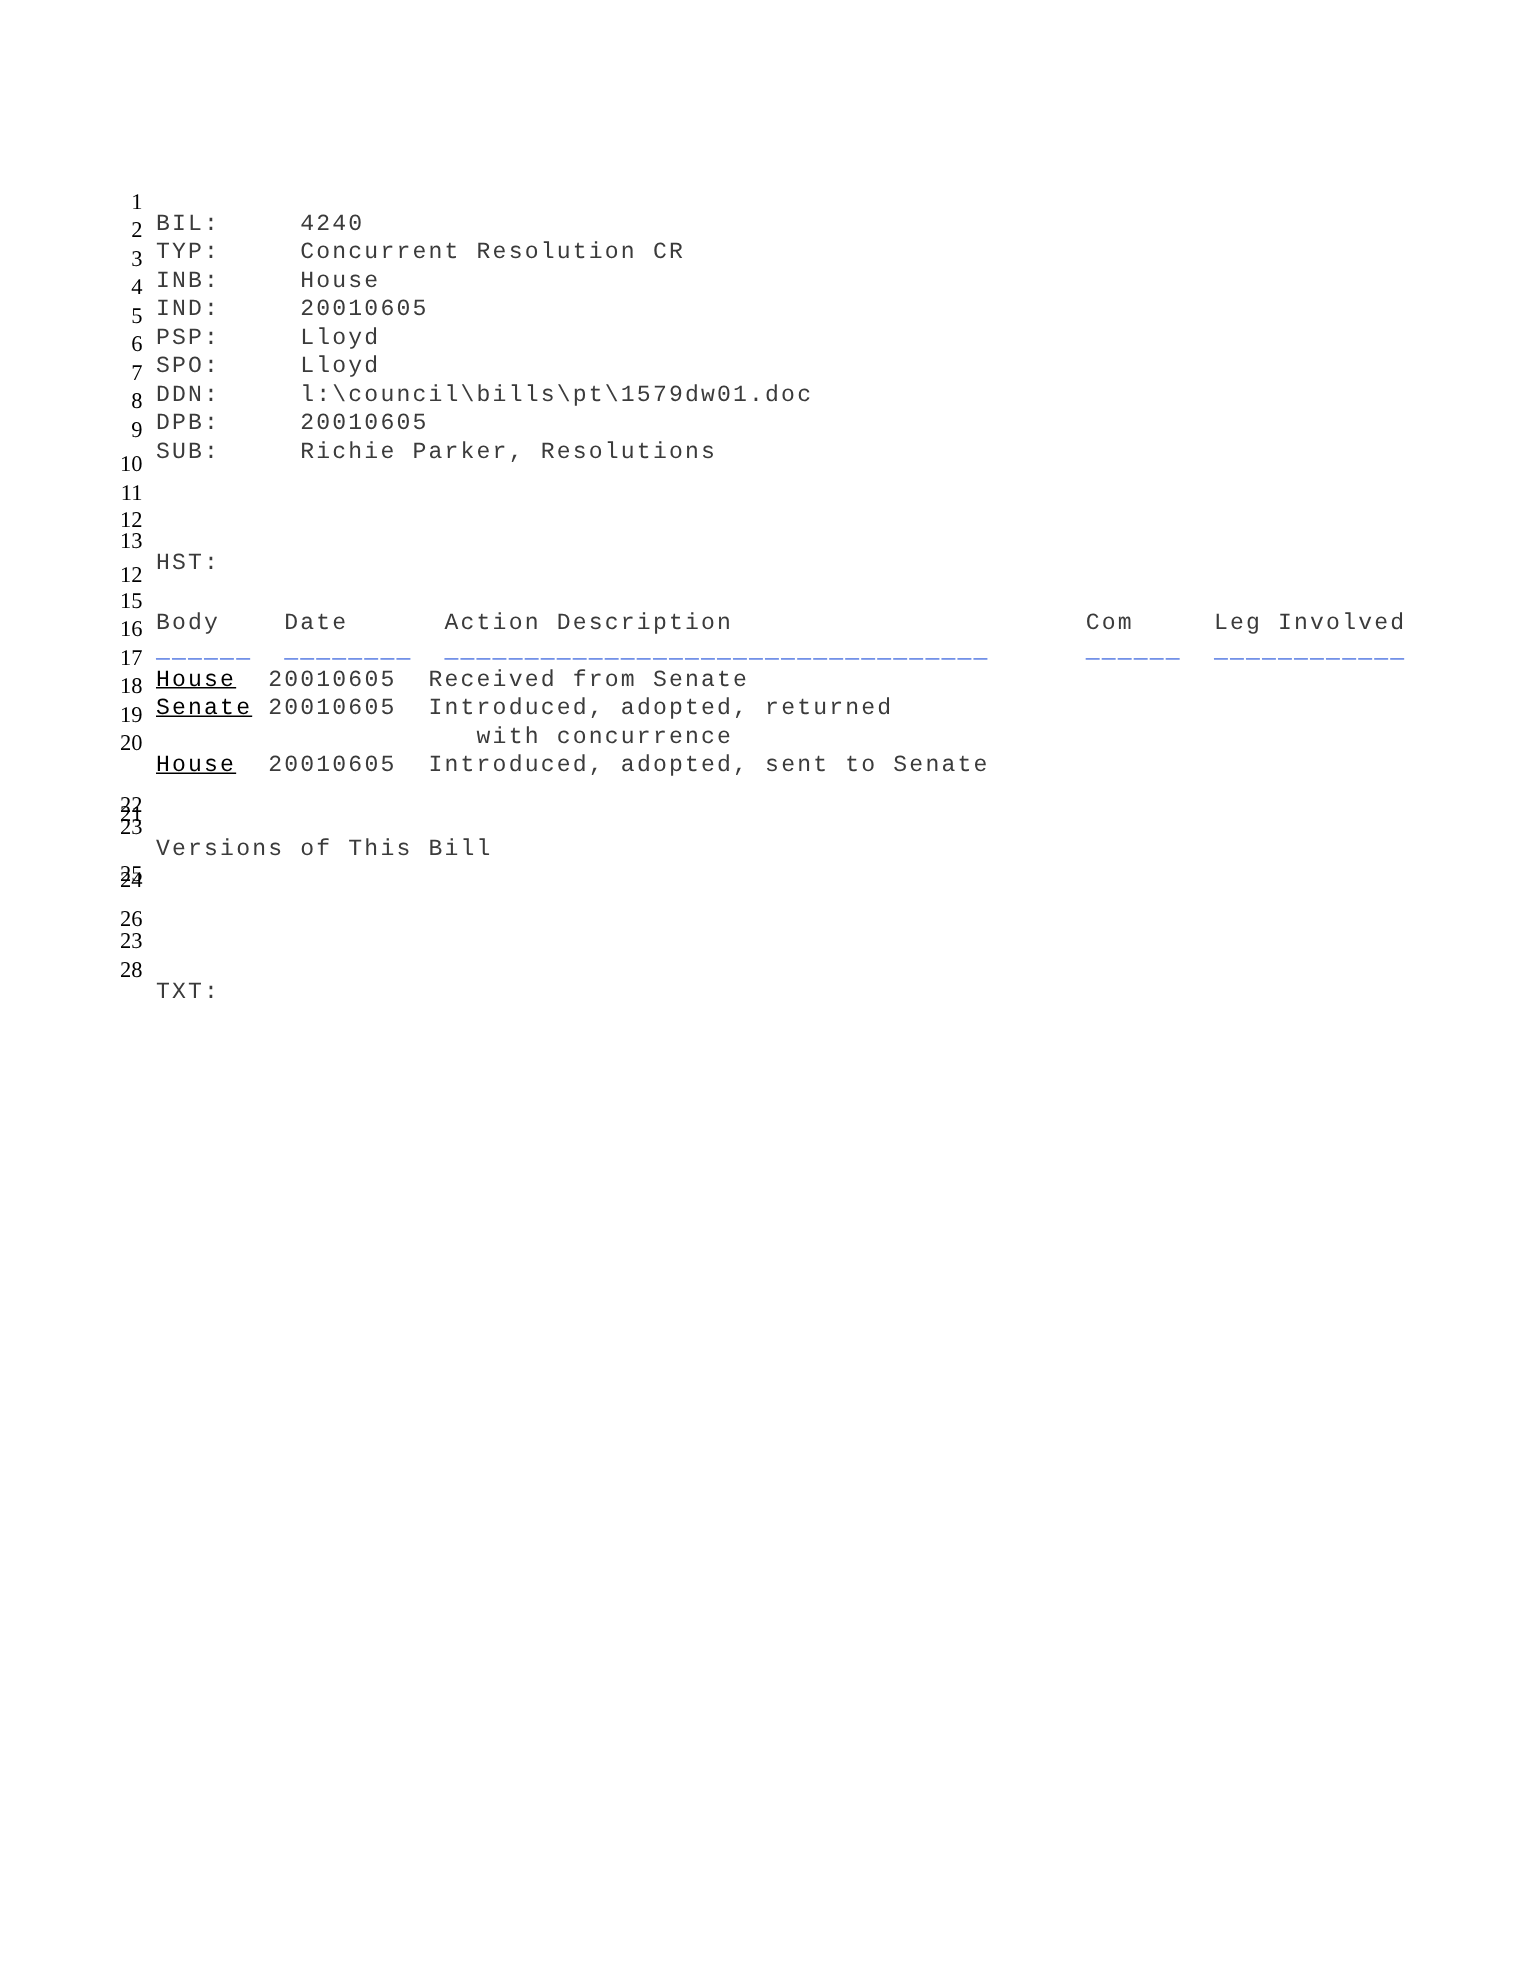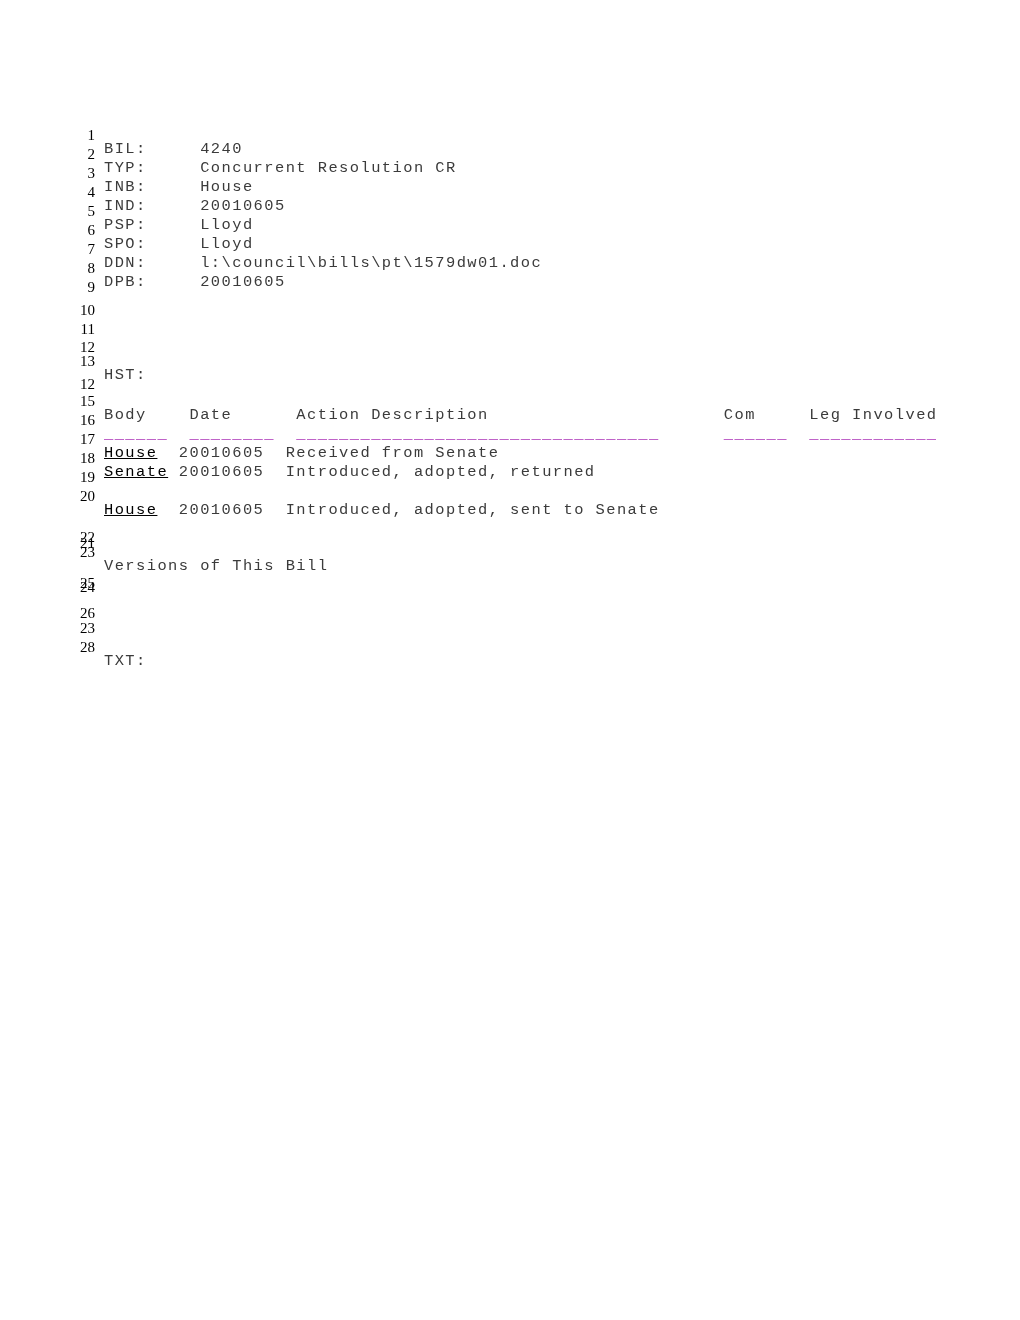--- a/index.html
+++ b/index.html
@@ -53,21 +53,21 @@
     white-space: pre;
     margin-top: 32px;
   }
 
   .content .lnk {
     color: #000000;
     text-decoration: underline;
   }
 
   .rule {
-    color: #a21caf;
+    color: #1d4ed8;
   }
 </style>
 </head>
 <body>
 
 <div id="page">
 
   <div class="line" style="top:108px">
     <span class="lineno">1</span>
     <span class="content">BIL:     4240</span>
@@ -103,20 +103,21 @@
     <span class="content">DDN:     l:\council\bills\pt\1579dw01.doc</span>
   </div>
 
   <div class="line" style="top:241px">
     <span class="lineno">8</span>
     <span class="content">DPB:     20010605</span>
   </div>
 
   <div class="line" style="top:260px">
     <span class="lineno">9</span>
+    <span class="content">SUB:     Richie Parker, Resolutions</span>
   </div>
 
   <div class="line" style="top:283px">
     <span class="lineno">10</span>
     <span class="content"></span>
   </div>
 
   <div class="line" style="top:302px">
     <span class="lineno">11</span>
     <span class="content"></span>
@@ -152,20 +153,21 @@
     <span class="content"><a class="lnk" href="#">House</a><span>  20010605  Received from Senate</span></span>
   </div>
 
   <div class="line" style="top:431px">
     <span class="lineno">18</span>
     <span class="content"><a class="lnk" href="#">Senate</a><span> 20010605  Introduced, adopted, returned</span></span>
   </div>
 
   <div class="line" style="top:450px">
     <span class="lineno">19</span>
+    <span class="content">                    with concurrence</span>
   </div>
 
   <div class="line" style="top:469px">
     <span class="lineno">20</span>
     <span class="content"><a class="lnk" href="#">House</a><span>  20010605  Introduced, adopted, sent to Senate</span></span>
   </div>
 
   <div class="line" style="top:516px">
     <span class="lineno">21</span>
     <span class="content"></span>

